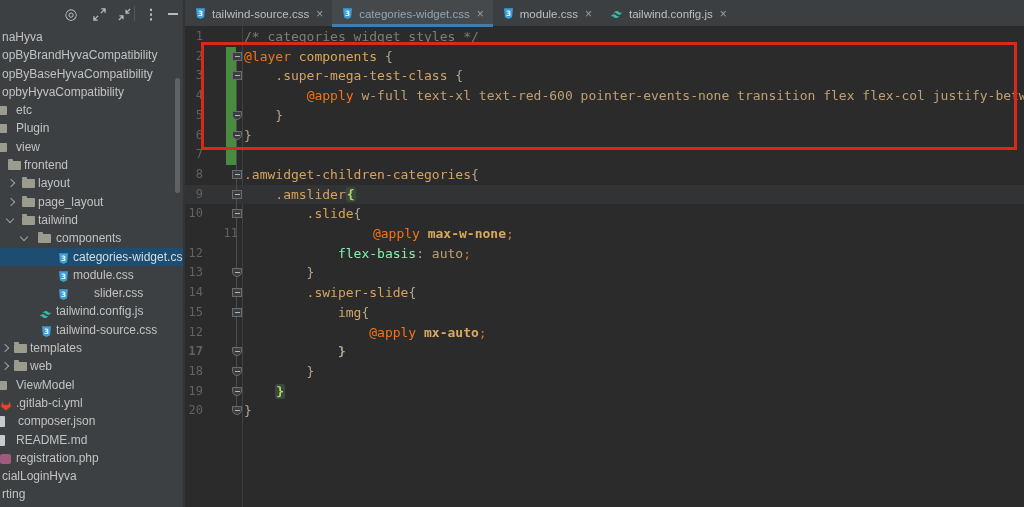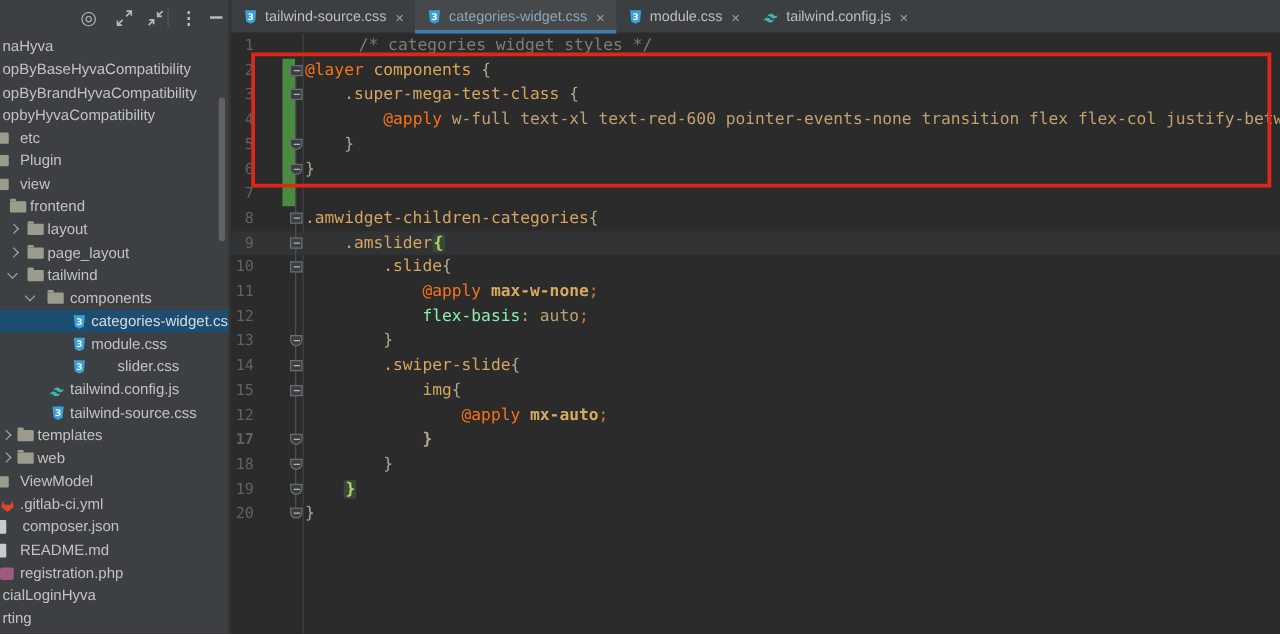--- a/index.html
+++ b/index.html
@@ -44,21 +44,21 @@
   .gutter-sep { position:absolute; left:57px; top:0; bottom:0; width:1px; background:#3f4244; }
   .caret-line { position:absolute; left:0; right:0; height:19.7px; background:#313335; }
   .vcs-bar { position:absolute; left:41px; width:10px; background:#4a8c3f; }
   .fold-guide { position:absolute; left:51px; width:1px; background:#4b4e50; }
   .code-line { position:absolute; left:0; right:0; height:19.7px; }
   .lnum { position:absolute; left:0; top:2px; width:18px; text-align:right; font-family:"DejaVu Sans Mono", monospace; font-size:12px; color:#5e6366; }
   .fold { position:absolute; left:47px; top:5px; width:10px; height:9px; background:#3b3e40; border:1px solid #696d6f; display:flex; align-items:center; justify-content:center; cursor:pointer; }
   .fold::after { content:""; width:5px; height:1px; background:#b0b5b8; }
   .fold.close { border-radius:0 0 5px 5px; }
   .code-text { position:absolute; left:59px; top:2px; font-family:"DejaVu Sans Mono", monospace; font-size:13px; line-height:16px; white-space:pre; }
-  .tk-cmt { color:#7d7e74;padding-left:43px; }
+  .tk-cmt { color:#7d7e74; }
   .tk-k  { color:#f97316; }
   .tk-a  { color:#dca752; }
   .tk-s  { color:#d5a460; }
   .tk-v  { color:#bfa071; }
   .tk-vb { color:#d9aa5e; font-weight:bold; }
   .tk-pr { color:#86efac; }
   .tk-p  { color:#b2a78f; }
   .tk-o  { color:#cc7832; }
   .tk-g  { color:#bad164; background:#37493a; font-weight:bold; border-radius:2px; padding:0 1px; }
 
@@ -96,24 +96,24 @@
         <span class="tbicon" style="left: 164px;">
           <span class="hidebar"></span>
         </span>
         <span class="tb-sep" style="left: 134px;"></span>
       </div>
     <div class="tree" id="tree">
         <div class="tree-row">
           <span class="tree-label" style="left: 2px;">naHyva</span>
         </div>
         <div class="tree-row">
+          <span class="tree-label" style="left: 2px;">opByBrandHyvaCompatibility</span>
+        </div>
+        <div class="tree-row">
           <span class="tree-label" style="left: 2px;">opByBaseHyvaCompatibility</span>
-        </div>
-        <div class="tree-row">
-          <span class="tree-label" style="left: 2px;">opByBrandHyvaCompatibility</span>
         </div>
         <div class="tree-row">
           <span class="tree-label" style="left: 2px;">opbyHyvaCompatibility</span>
         </div>
         <div class="tree-row">
           <span class="foldericon" style="left: -6px; position: absolute;"></span>
           <span class="tree-label" style="left: 16px;">etc</span>
         </div>
         <div class="tree-row">
           <span class="foldericon" style="left: -6px; position: absolute;"></span>
@@ -314,21 +314,21 @@
       <div class="code-line" style="top: 157.6px;">
         <span class="lnum">9</span>
         <span class="fold"></span>
         <span class="code-text"><span class="tk-s">    .amslider</span><span class="tk-g">{</span></span>
       </div>
       <div class="code-line" style="top: 177.3px;">
         <span class="lnum">10</span>
         <span class="fold"></span>
         <span class="code-text"><span class="tk-s">        .slide</span><span class="tk-p">{</span></span>
       </div>
-      <div class="code-line" style="top: 197px;">
+      <div class="code-line" style="top: 197px; margin-left: 35px;">
         <span class="lnum">11</span>
         <span class="code-text"><span class="tk-p">            </span><span class="tk-k">@apply</span><span class="tk-p"> </span><span class="tk-vb">max-w-none</span><span class="tk-o">;</span></span>
       </div>
       <div class="code-line" style="top: 216.7px;">
         <span class="lnum">12</span>
         <span class="code-text"><span class="tk-p">            </span><span class="tk-pr">flex-basis</span><span class="tk-p">: </span><span class="tk-v">auto</span><span class="tk-o">;</span></span>
       </div>
       <div class="code-line" style="top: 236.4px;">
         <span class="lnum">13</span>
         <span class="fold close"></span>

